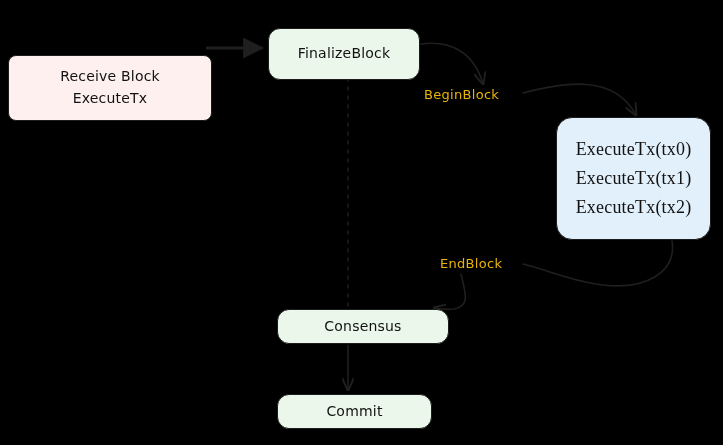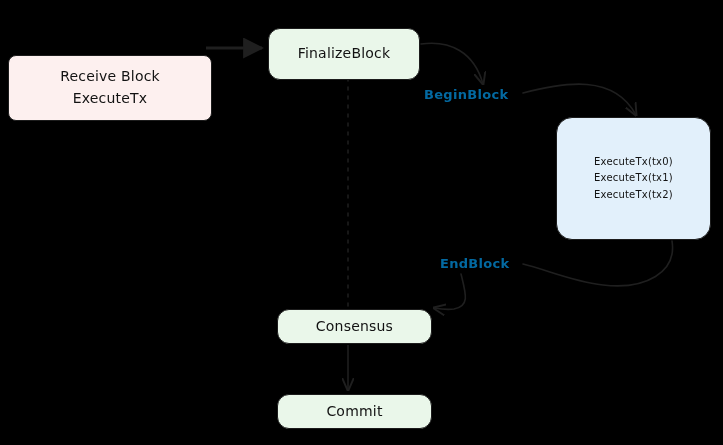--- a/index.html
+++ b/index.html
@@ -52,38 +52,38 @@
   }
   #node-execute-tx {
     left: 556px; top: 117px; width: 155px; height: 123px;
     border-radius: 16px;
     flex-direction: column;
     justify-content: center;
   }
   #node-execute-tx .tx-line {
     display: block;
     width: 100%;
-    font-size: 10px;
+    font-size: 18px;
     line-height: 1.62;
+    font-family: Liberation Serif, serif;
   }
   #node-consensus {
-    left: 277px; top: 309px; width: 155px; height: 35px;
+    left: 277px; top: 309px; width: 172px; height: 35px;
   }
   #node-commit {
     left: 277px; top: 394px; width: 155px; height: 35px; justify-content: center;
   }
 
   .edge-label {
     position: absolute;
-    color: #0369a1;
+    color: #eab308;
     font-size: 13px;
     letter-spacing: 0.3px;
     white-space: nowrap;
     font-family: "DejaVu Sans", sans-serif;
-    font-weight: bold;
   }
   #edge-label-begin-block { left: 424px; top: 87px; }
   #edge-label-end-block   { left: 440px; top: 256px; }
 </style>
 </head>
 <body>
 
 <div id="canvas">
 
   <svg class="edges" viewBox="0 0 723 445" xmlns="http://www.w3.org/2000/svg">

